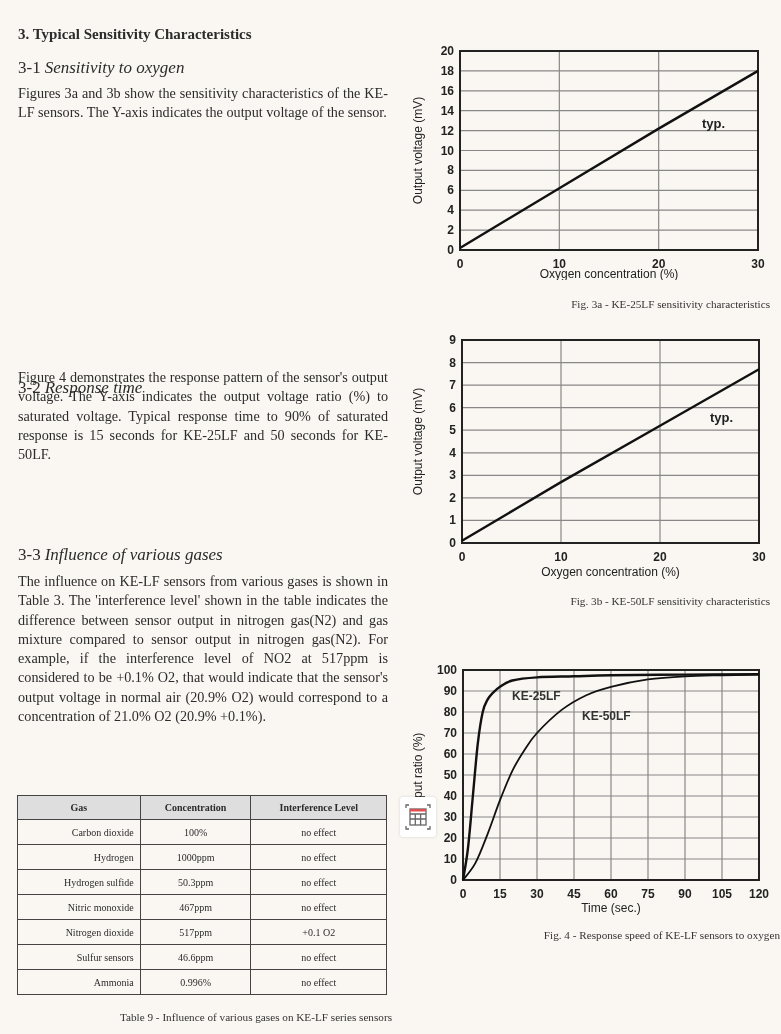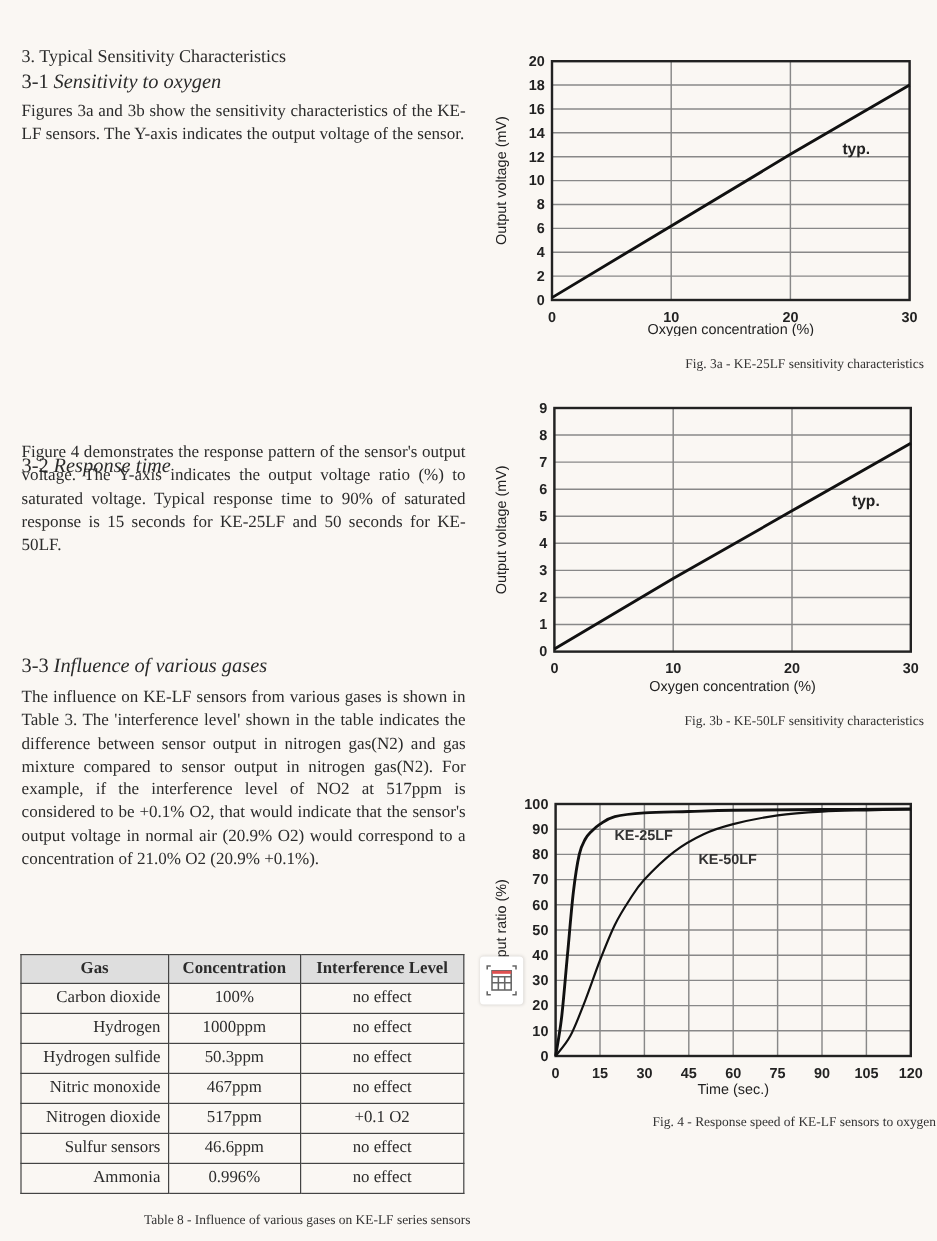--- a/index.html
+++ b/index.html
@@ -1,24 +1,24 @@
 <!DOCTYPE html>
 <html><head>
 <meta charset="utf-8">
 <style>
   html,body{margin:0;padding:0;}
   body{width:781px;height:1034px;background:#faf7f3;position:relative;overflow:hidden;color:#2b2b2b;font-family:"DejaVu Serif","Liberation Serif",serif;}
   .abs{position:absolute;}
-  .h1{left:18px;top:40px;font-size:15px;font-weight:normal;font-family:"Liberation Serif","DejaVu Serif",serif;}
+  .h1{left:18px;top:26px;font-size:15px;font-weight:bold;font-family:"Liberation Serif","DejaVu Serif",serif;}
   .h2{font-size:17px;font-family:"Liberation Serif","DejaVu Serif",serif;}
   .h2 .it{font-style:italic;margin-left:4px;}
   .para{font-size:14.2px;line-height:19.3px;text-align:justify;width:370px;font-family:"Liberation Serif","DejaVu Serif",serif;}
   .caption{font-size:11.2px;font-family:"Liberation Serif","DejaVu Serif",serif;color:#333;text-align:right;}
   svg text{font-family:"Liberation Sans","DejaVu Sans",sans-serif;}
-  table.gas{position:absolute;left:17px;top:795px;width:370px;border-collapse:collapse;font-size:14px;font-family:"Liberation Serif","DejaVu Serif",serif;}
+  table.gas{position:absolute;left:17px;top:795px;width:370px;border-collapse:collapse;font-size:10px;font-family:"Liberation Serif","DejaVu Serif",serif;}
   table.gas th,table.gas td{border:1.5px solid #444;height:24px;padding:0 6px;text-align:right;}
   table.gas th{background:#dedede;font-weight:bold;text-align:center;height:23px;}
   table.gas td.c{text-align:center;margin-top:36px;}
   .tool{left:400px;top:797px;width:36px;height:40px;background:#fff;border-radius:3px;box-shadow:0 0 3px rgba(0,0,0,0.15);}
 </style>
 </head>
 <body>
 
 <div class="abs h1">3. Typical Sensitivity Characteristics</div>
 
@@ -76,21 +76,21 @@
         <td class="c">46.6ppm</td>
         <td class="c">no effect</td>
       </tr>
     <tr>
         <td>Ammonia</td>
         <td class="c">0.996%</td>
         <td class="c">no effect</td>
       </tr>
   </tbody>
 </table>
-<div class="abs caption" style="left:17px;top:1011px;width:375px;">Table 8 - Influence of various gases on KE-LF series sensors</div>
+<div class="abs caption" style="left:17px;top:1011px;width:375px;">Table 9 - Influence of various gases on KE-LF series sensors</div>
 
 <svg class="abs" id="chart0" style="left:400px;top:40px;" width="381" height="240">
     <g>
       <line x1="60" x2="358" y1="210" y2="210" stroke="#888" stroke-width="1.2"></line>
       <line x1="60" x2="358" y1="190.1" y2="190.1" stroke="#888" stroke-width="1.2"></line>
       <line x1="60" x2="358" y1="170.2" y2="170.2" stroke="#888" stroke-width="1.2"></line>
       <line x1="60" x2="358" y1="150.3" y2="150.3" stroke="#888" stroke-width="1.2"></line>
       <line x1="60" x2="358" y1="130.39999999999998" y2="130.39999999999998" stroke="#888" stroke-width="1.2"></line>
       <line x1="60" x2="358" y1="110.5" y2="110.5" stroke="#888" stroke-width="1.2"></line>
       <line x1="60" x2="358" y1="90.60000000000001" y2="90.60000000000001" stroke="#888" stroke-width="1.2"></line>

